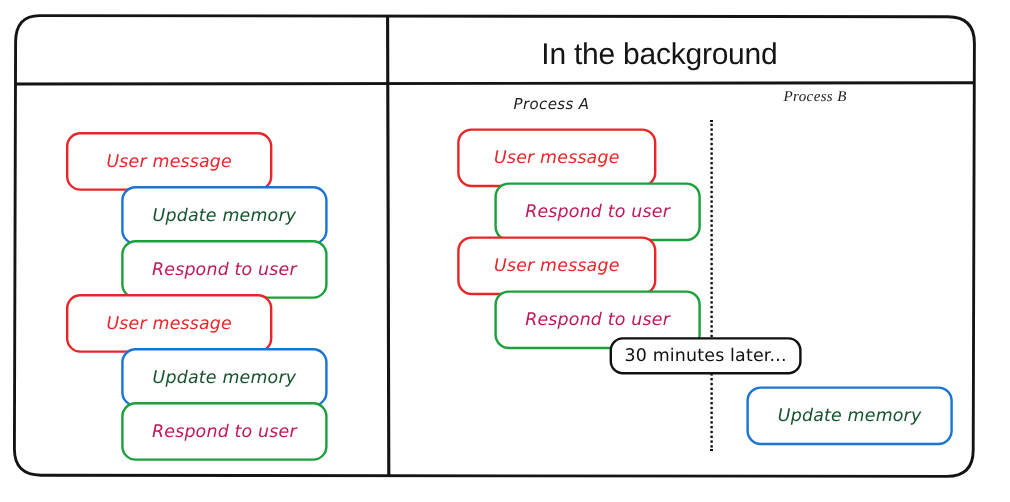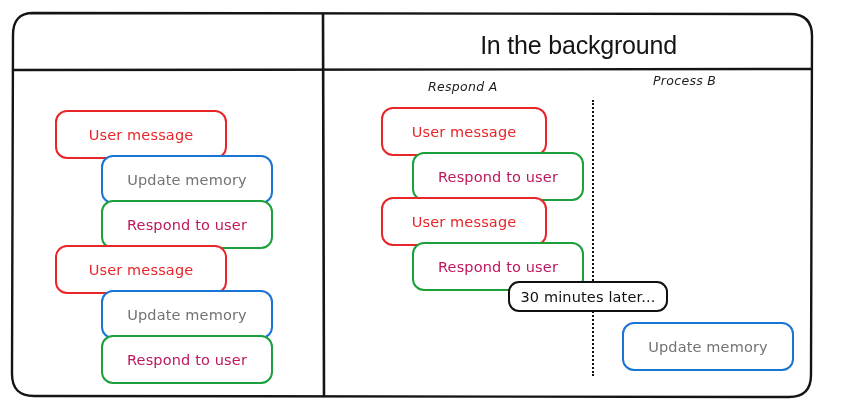--- a/index.html
+++ b/index.html
@@ -41,54 +41,55 @@
     align-items: center;
     justify-content: center;
     font-family: "Liberation Sans", sans-serif;
     font-size: 25px;
     font-weight: 400;
     color: #141414;
     letter-spacing: -0.2px;
     white-space: nowrap;
   }
   #header-hot-path  { left: 30px;  width: 291px; }
-  #header-background{ left: 335px; width: 487px; }
+  #header-background{ left: 306px; width: 487px; }
 
   
   .process-label {
     position: absolute;
     font-family: "DejaVu Sans", sans-serif;
     font-size: 12.5px;
     font-style: italic;
     color: #1c1c1c;
     white-space: nowrap;
     letter-spacing: 0.3px;
   }
   #process-a-label { left: 428px; top: 79px; }
-  #process-b-label { left: 653px; top: 73px; }
+  #process-b-label { left: 653px; top: 73px; font-family: Liberation Serif, serif; }
 
   
   .pill {
     position: absolute;
     box-sizing: border-box;
     height: 49px;
     border-width: 2.4px;
     border-style: solid;
     border-radius: 12px;
     background: #ffffff;
     display: flex;
     align-items: center;
     justify-content: center;
     font-family: "DejaVu Sans", sans-serif;
     font-size: 14.5px;
+    font-style: italic;
     letter-spacing: 0.15px;
     white-space: nowrap;
   }
   .pill.red   { border-color: #e8262a; color: #e8262a; }
-  .pill.blue  { border-color: #1a74d4; color: #737373; }
+  .pill.blue  { border-color: #1a74d4; color: #14532d; }
   .pill.green { border-color: #1ba03c; color: #be185d; }
   .pill.black {
     border-color: #101010;
     color: #101010;
     border-width: 2.6px;
     border-radius: 11px;
     font-style: normal;
     z-index: 6;
   }
 
@@ -109,21 +110,21 @@
 <div id="diagram-root">
 
   <svg class="frame-svg" viewBox="0 0 842 418" xmlns="http://www.w3.org/2000/svg">
     <path d="M 33 13 L 790 14 Q 812 14 812 36 L 811 375 Q 811 397 789 397 L 34 396 Q 12 396 12 374 L 13 35 Q 13 13 33 13 Z" fill="#ffffff" stroke="#141414" stroke-width="2.4" stroke-linecap="round" stroke-linejoin="round"></path>
     <path d="M 13 70 L 811 69" fill="none" stroke="#141414" stroke-width="2.4" stroke-linecap="round"></path>
     <path d="M 323 14 L 324 396" fill="none" stroke="#141414" stroke-width="2.6" stroke-linecap="round"></path>
   </svg>
 
   <div class="col-header" id="header-background">In the background</div>
 
-  <div class="process-label" id="process-a-label">Respond A</div>
+  <div class="process-label" id="process-a-label">Process A</div>
   <div class="process-label" id="process-b-label">Process B</div>
 
   <div id="process-divider"></div>
 
   <div id="steps-layer">
       <div class="pill red" style="left: 55px; top: 110px; width: 172px;">User message</div>
       <div class="pill blue" style="left: 101px; top: 155px; width: 172px;">Update memory</div>
       <div class="pill green" style="left: 101px; top: 200px; width: 172px;">Respond to user</div>
       <div class="pill red" style="left: 55px; top: 245px; width: 172px;">User message</div>
       <div class="pill blue" style="left: 101px; top: 290px; width: 172px;">Update memory</div>

